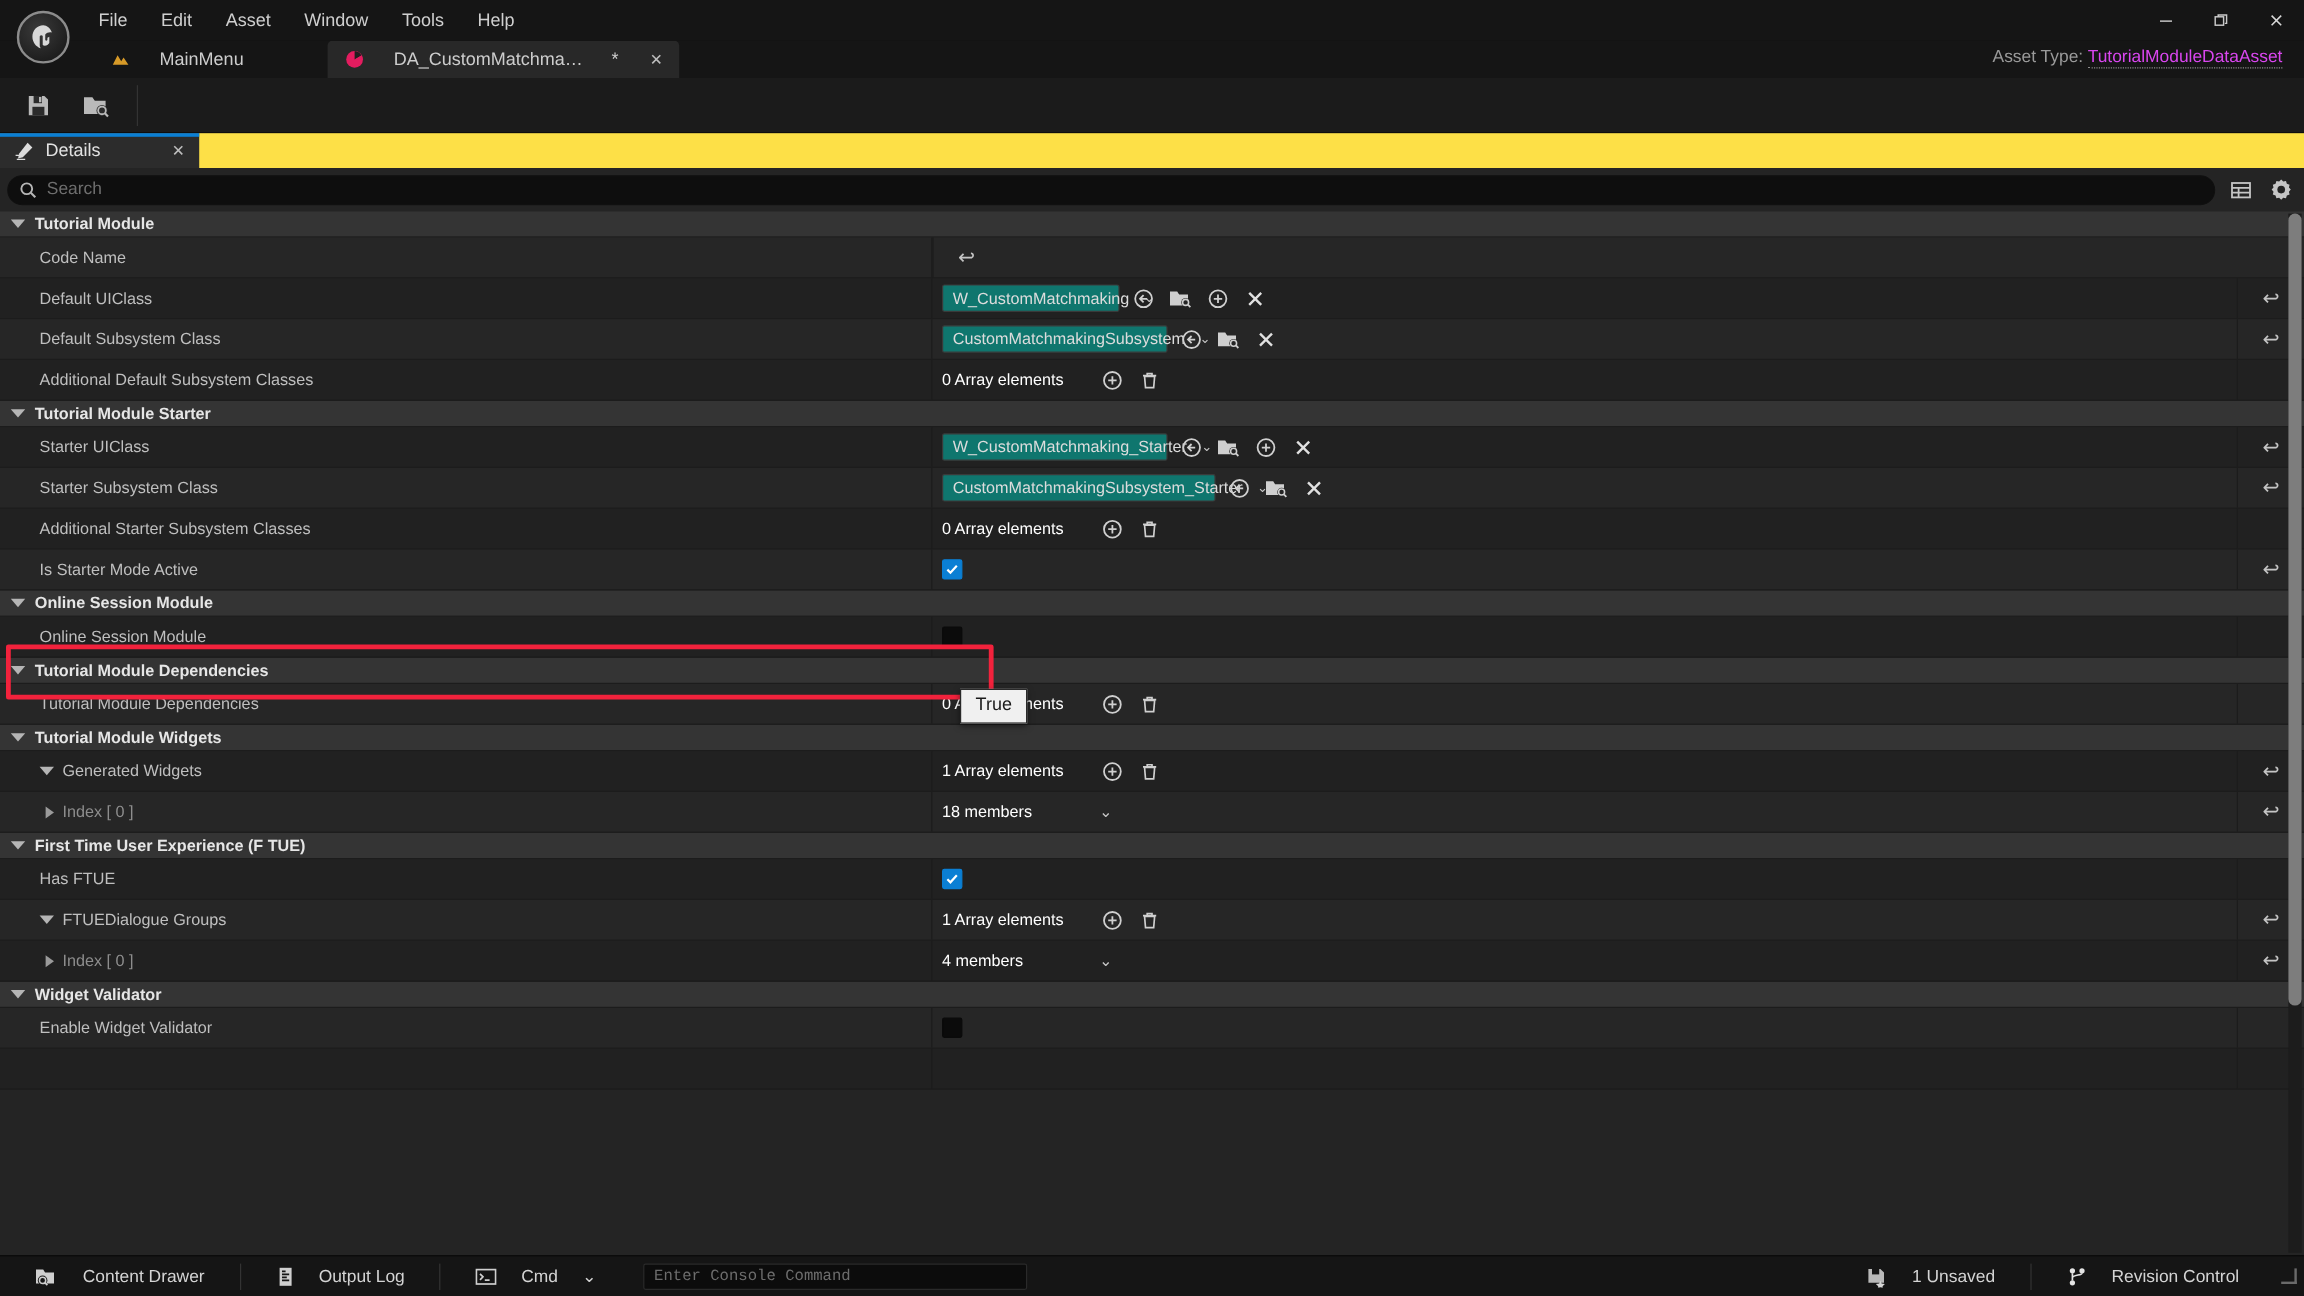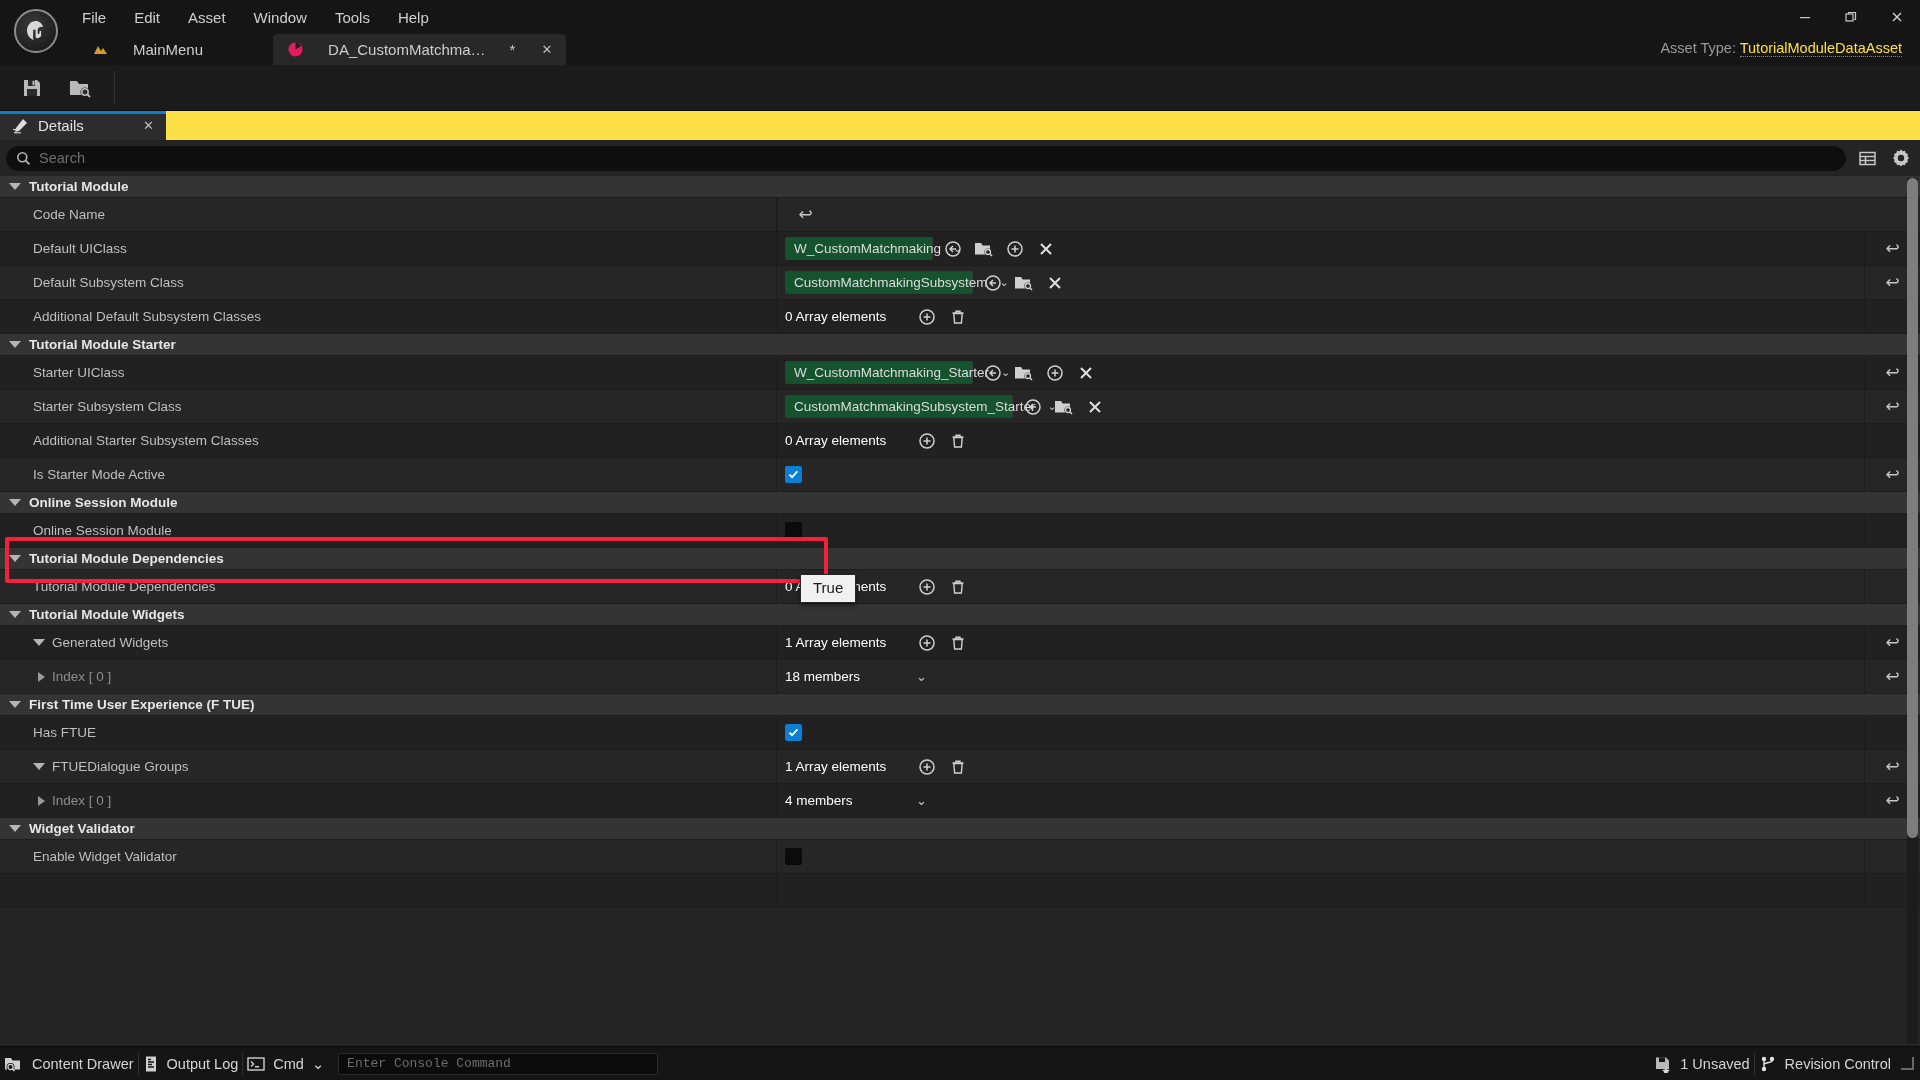--- a/index.html
+++ b/index.html
@@ -54,21 +54,21 @@
     color: #cdcdcd; border-radius: 4px 4px 0 0;
   }
   .tab.main { margin-left: 78px; background: transparent; }
   .tab.active { background: #282828; margin-left: 56px; }
   .tab .close-x { font-size: 13px; color: #bdbdbd; margin-left: 2px; }
   .asset-type {
     position: absolute; right: 18px; top: 6px;
     font-size: 14.5px; color: #9a9a9a;
   }
   .asset-type .val {
-    color: #fde047;
+    color: #d946ef;
     border-bottom: 1px dotted #8a8a8a;
   }
 
   
   .asset-toolbar {
     height: 46px; background: #1b1b1b;
     display: flex; align-items: center; gap: 4px;
     padding-left: 10px;
     border-bottom: 1px solid #0e0e0e;
   }
@@ -146,21 +146,21 @@
   .row .reset.empty { color: transparent; }
 
   
   .textbox {
     height: 22px; min-width: 148px; background: #0c0c0c;
     border: 1px solid #0a0a0a; border-radius: 2px;
     display: flex; align-items: center; padding: 0 8px;
     font-size: 13.5px; color: #dcdcdc;
   }
   .combo {
-    height: 23px; background: #14532d; border: 1px solid #3a3a3a;
+    height: 23px; background: #0f766e; border: 1px solid #3a3a3a;
     border-radius: 2px; display: flex; align-items: center;
     justify-content: space-between; gap: 12px; padding: 0 8px;
     font-size: 13.5px; color: #dcdcdc;
   }
   .combo .caret { font-size: 11px; color: #c9c9c9; }
   .icn-btn {
     width: 22px; height: 22px;
     display: flex; align-items: center; justify-content: center;
     color: #cfcfcf;
   }
@@ -210,22 +210,22 @@
     box-shadow: 0 2px 5px rgba(0,0,0,.5);
   }
 
   
   .statusbar {
     position: absolute; left: 0; right: 0; bottom: 0; height: 34px;
     background: #151515; display: flex; align-items: center;
     border-top: 1px solid #0b0b0b;
   }
   .sb-btn {
-    display: flex; align-items: center; gap: 8px;
-    height: 34px; padding: 0 4px; font-size: 14.5px; color: #d4d4d4;
+    display: flex; align-items: center; gap: 20px;
+    height: 34px; padding: 0 29px; font-size: 14.5px; color: #d4d4d4;
   }
   .sb-sep { width: 1px; height: 22px; background: #333; }
   .console-input {
     width: 320px; height: 22px; margin-left: 10px;
     background: #0c0c0c; border: 1px solid #2a2a2a; border-radius: 2px;
     display: flex; align-items: center; padding: 0 8px;
     font-family: "Liberation Mono", monospace; font-size: 13px; color: #6d6d6d;
   }
   .sb-right { margin-left: auto; display: flex; align-items: center; }
   .grip {

